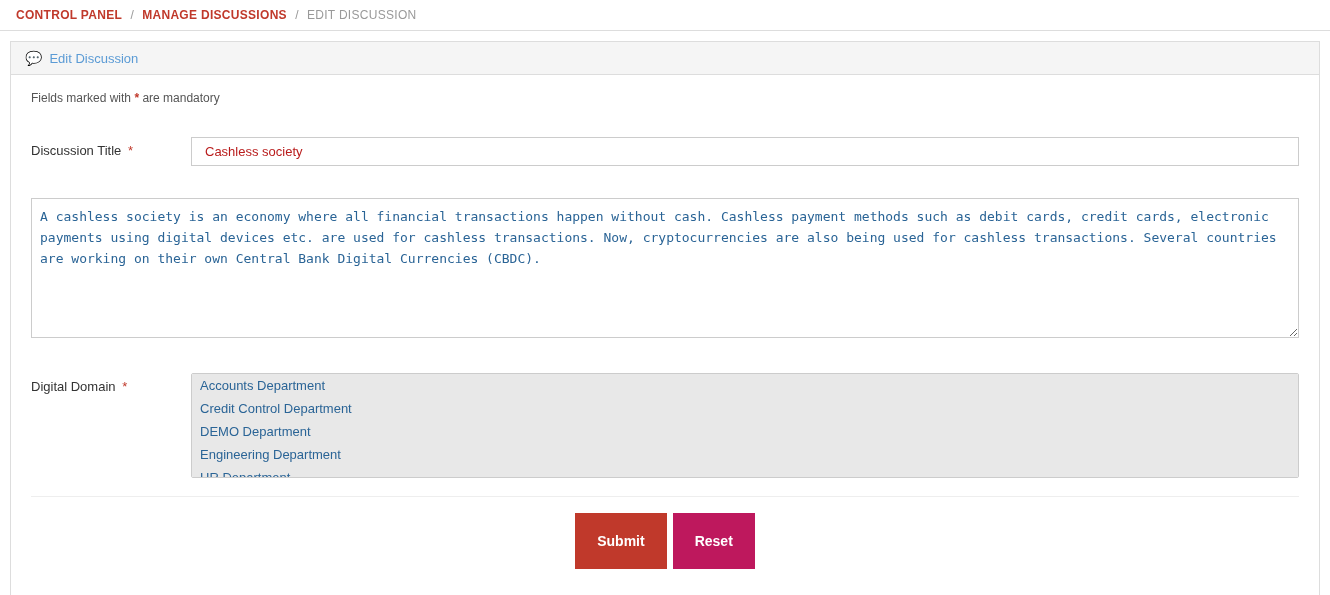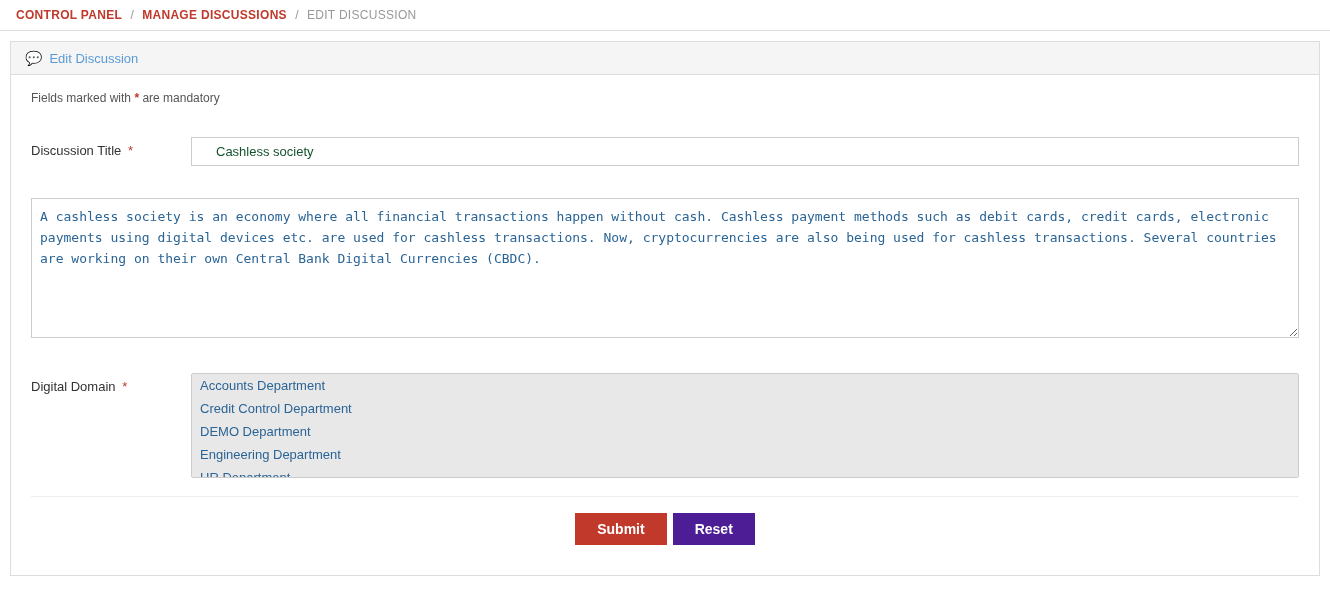--- a/index.html
+++ b/index.html
@@ -102,24 +102,24 @@
       color: #c0392b;
       margin-left: 3px;
     }
 
     .form-control-wrap {
       flex: 1;
     }
 
     .form-input {
       width: 100%;
-      padding: 6px 24px;
+      padding: 6px 13px;
       border: 1px solid #ccc;
       font-size: 13px;
-      color: #14532d;
+      color: #b91c1c;
       outline: none;
     }
 
     .form-textarea {
       width: 100%;
       height: 140px;
       padding: 8px;
       border: 1px solid #ccc;
       font-size: 13px;
       color: #2a6496;
@@ -148,28 +148,28 @@
       gap: 6px;
       padding: 16px 0 10px 0;
       border-top: 1px solid #eee;
       margin-top: 10px;
     }
 
     .btn-submit {
       background: #c0392b;
       color: #fff;
       border: none;
-      padding: 8px 22px;
+      padding: 20px 22px;
       font-size: 14px;
       cursor: pointer;
       font-weight: bold;
     }
 
     .btn-reset {
-      background: #4c1d95;
+      background: #be185d;
       color: #fff;
       border: none;
       padding: 8px 22px;
       font-size: 14px;
       cursor: pointer;
       font-weight: bold;
     }
   </style>
 </head>
 <body>

